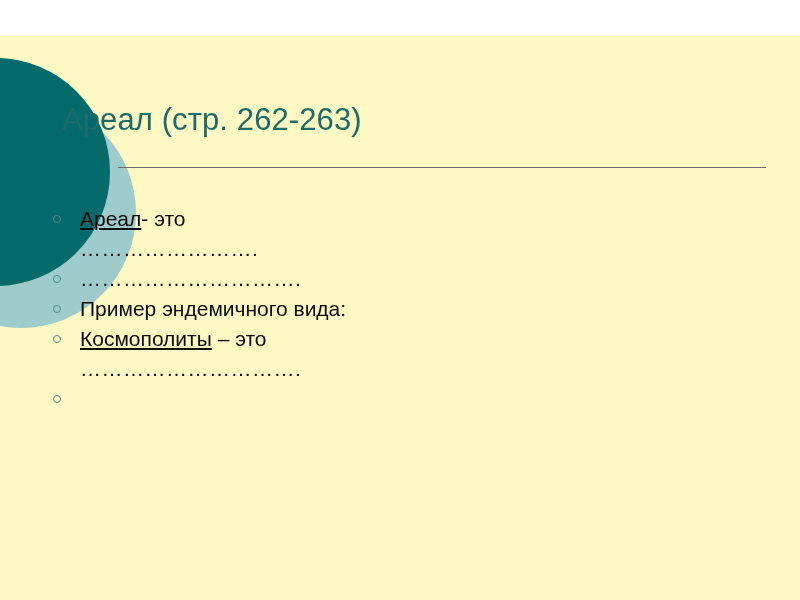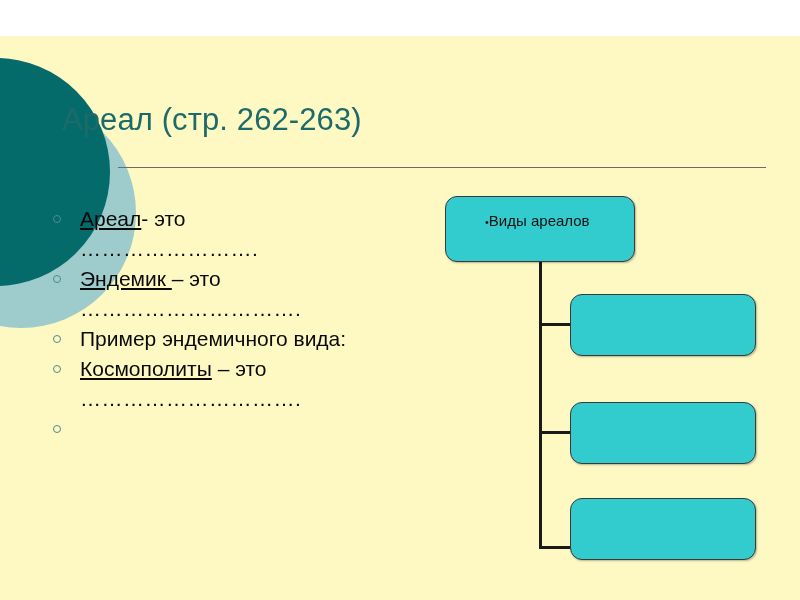--- a/index.html
+++ b/index.html
@@ -171,50 +171,34 @@
   <div id="bullets">
 
     <div class="bullet-row">
       <span class="bullet-marker"></span>
       <span class="bullet-text"><span class="u">Ареал</span><span>- это</span></span>
       <span class="bullet-text dots">…………………….</span>
     </div>
 
     <div class="bullet-row">
       <span class="bullet-marker"></span>
-      <span class="bullet-text"><span class="u">Эндемик </span><span>– это</span></span>
       <span class="bullet-text dots">………………………….</span>
     </div>
 
     <div class="bullet-row">
       <span class="bullet-marker"></span>
       <span class="bullet-text"><span>Пример </span><span class="b">эндемичного вида:</span></span>
     </div>
 
     <div class="bullet-row">
       <span class="bullet-marker"></span>
       <span class="bullet-text"><span class="u">Космополиты</span><span> – это</span></span>
       <span class="bullet-text dots">………………………….</span>
     </div>
 
     <div class="bullet-row">
       <span class="bullet-marker"></span>
     </div>
 
   </div>
 
-  <div id="diagram">
-
-    <div class="connector" id="trunk"></div>
-    <div class="connector branch" id="branch-a"></div>
-    <div class="connector branch" id="branch-b"></div>
-    <div class="connector branch" id="branch-c"></div>
-
-    <div class="node" id="node-root"></div>
-    <div id="node-root-label"><span class="mini-bullet">•</span><span>Виды ареалов</span></div>
-
-    <div class="node" id="node-a"></div>
-    <div class="node" id="node-b"></div>
-    <div class="node" id="node-c"></div>
-
-  </div>
 
 </div>
 
 </body></html>

